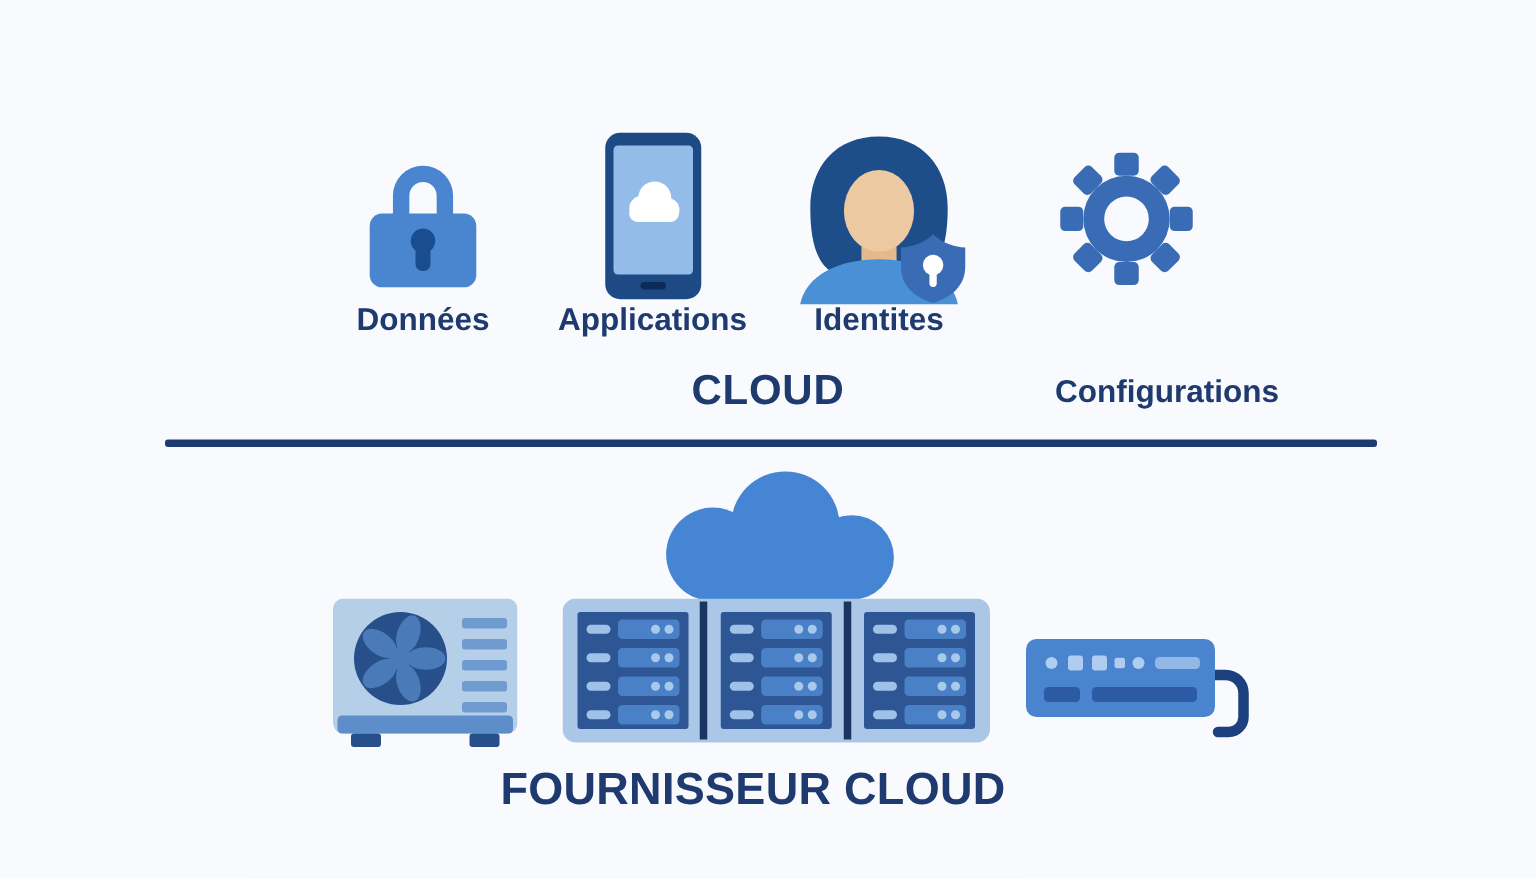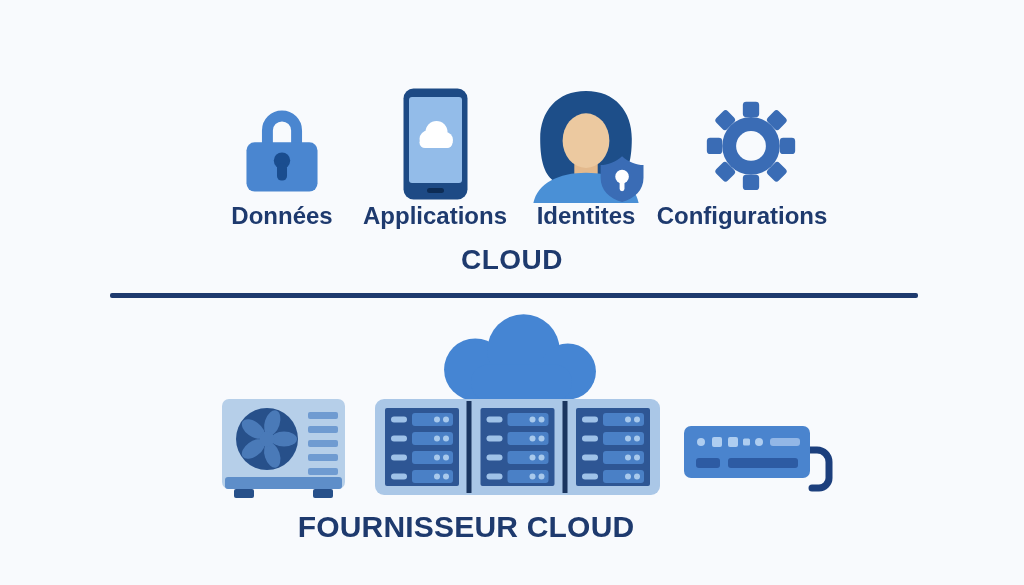--- a/index.html
+++ b/index.html
@@ -8,37 +8,37 @@
     position:relative;width:1024px;height:585px;background:#f8fafd;
     overflow:hidden;margin:0 auto;
   }
   .title{
     position:absolute;top:22px;left:0;width:1024px;text-align:center;
     font-size:30px;font-weight:700;letter-spacing:-0.3px;color:#1e3a6e;
   }
   .icon-box{position:absolute;}
   .item-label{
     position:absolute;top:202px;width:180px;text-align:center;
-    font-size:24px;font-weight:700;color:#1e3a6e;
+    font-size:21px;font-weight:700;color:#1e3a6e;
   }
   .label-donnees{left:192px;}
   .label-applications{left:345px;}
   .label-identites{left:496px;text-align:center;}
-  .label-configurations{left:652px;}
+  .label-configurations{left:688px;margin-top:48px;}
   .client-heading{
     position:absolute;top:244px;left:0;width:1024px;text-align:center;
     font-size:28px;font-weight:700;letter-spacing:0.5px;color:#1e3a6e;
   }
   .divider{
     position:absolute;top:293px;left:110px;width:808px;height:5px;
     background:#1e3a6e;border-radius:2px;
   }
   .provider-heading{
     position:absolute;top:510px;left:0;width:932px;text-align:center;
-    font-size:30px;font-weight:700;letter-spacing:0.2px;color:#1e3a6e;
+    font-size:30px;font-weight:700;letter-spacing:0.2px;color:#1e3a6e;padding-left:36px;
   }
   svg{display:block;}
 </style>
 </head>
 <body>
 
 <div class="canvas">
 
 
   <div class="icon-box" style="left:241px;top:96px;">

